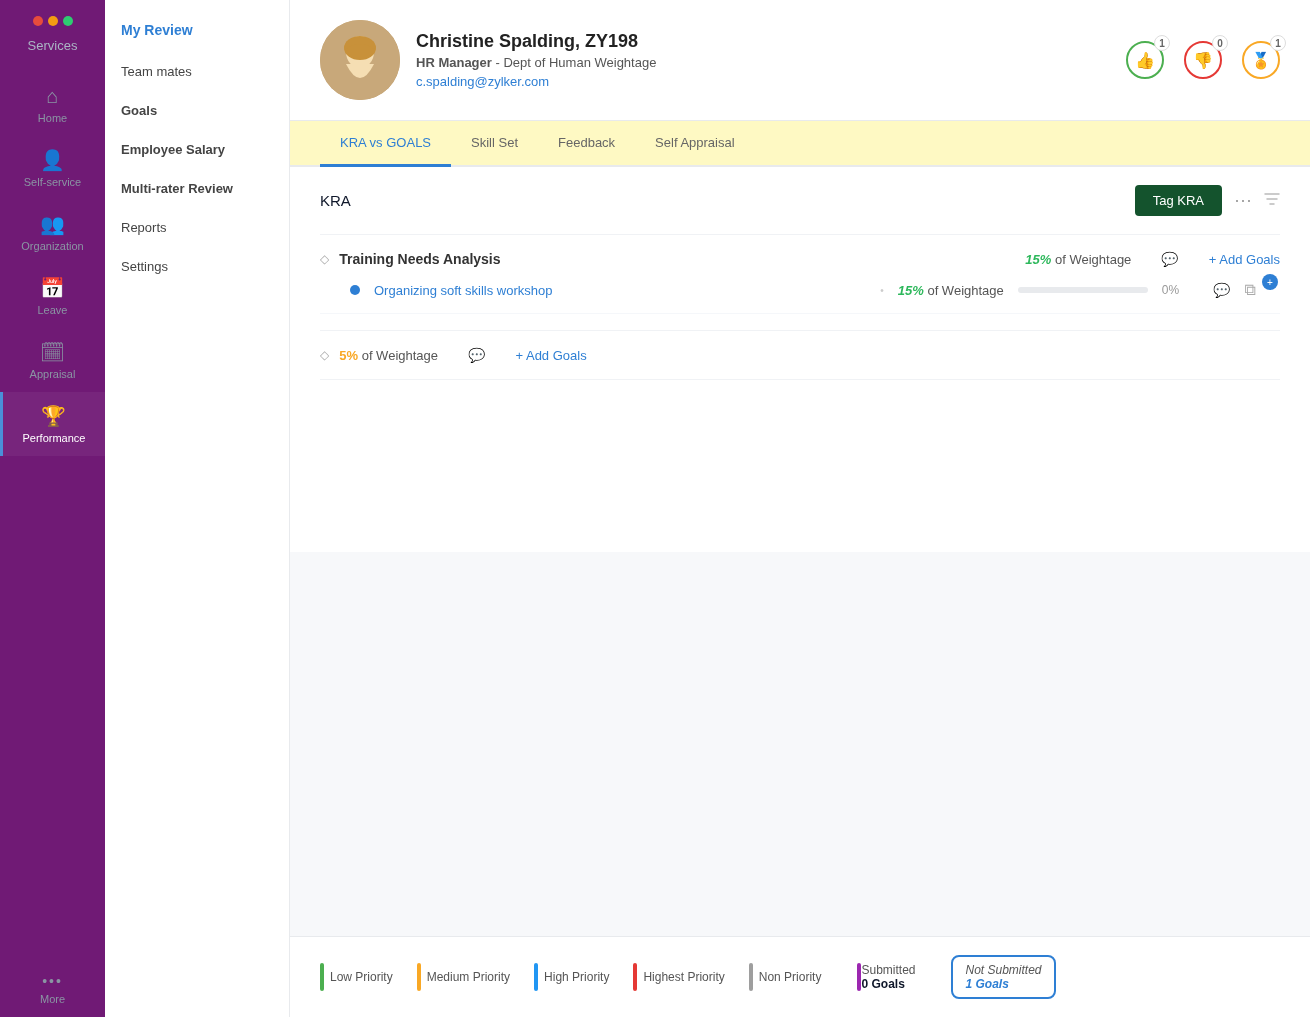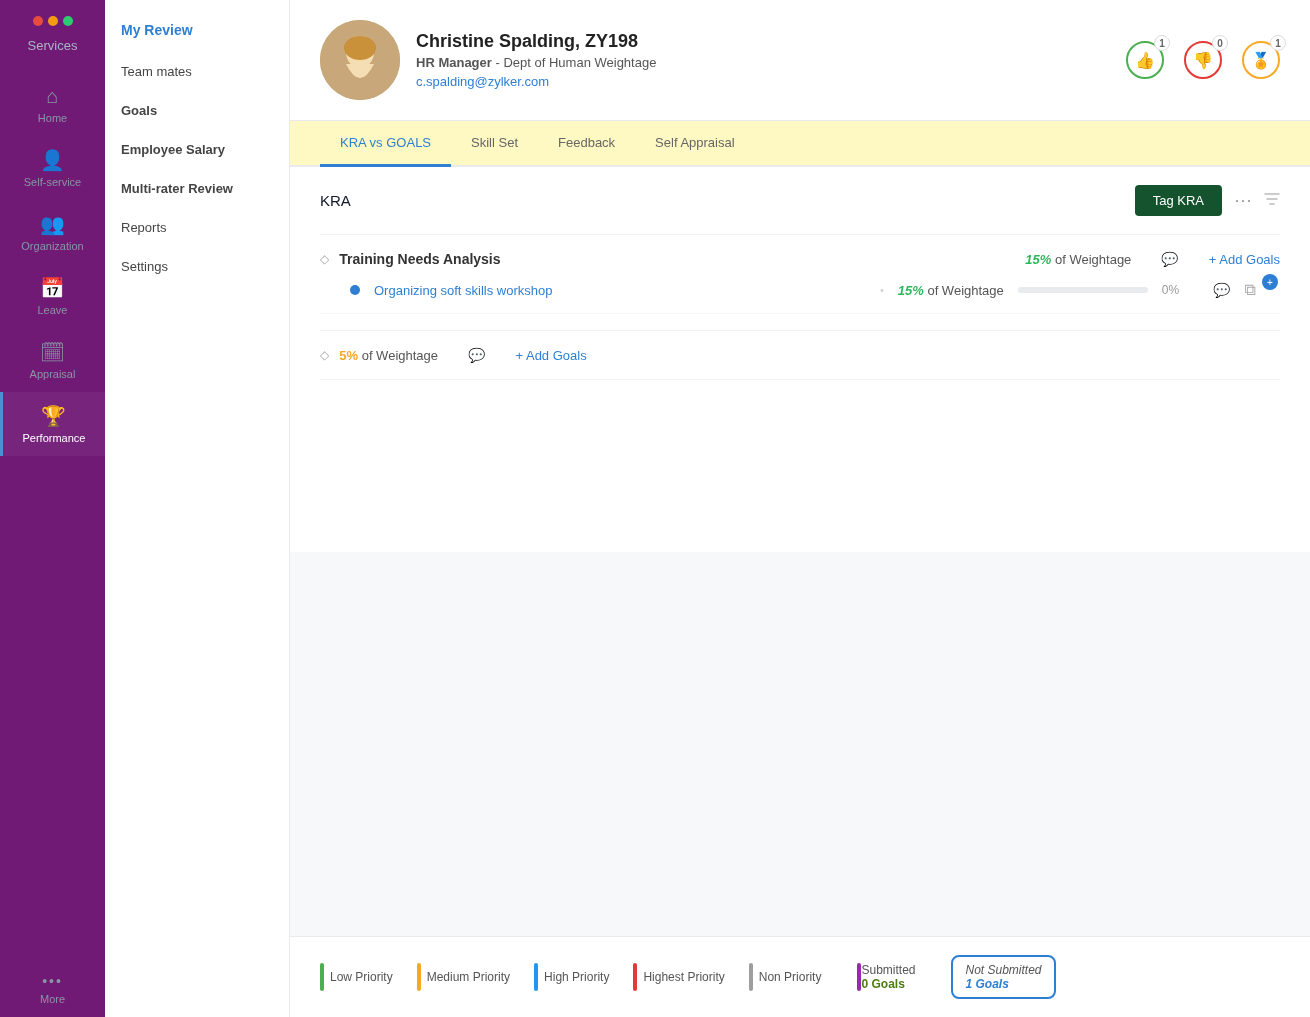--- a/index.html
+++ b/index.html
@@ -239,21 +239,21 @@
       padding: 6px 12px;
       font-size: 12px;
     }
     .not-submitted-box .ns-label { color: #555; font-weight: 500; }
     .not-submitted-box .ns-goals { color: #2e7fd4; font-weight: 600; }
     .submitted-box {
       padding: 6px 12px;
       font-size: 12px;
     }
     .submitted-box .s-label { color: #555; font-weight: 500; }
-    .submitted-box .s-goals { color: #4d7c0f; font-weight: 600; }
+    .submitted-box .s-goals { color: #0f172a; font-weight: 600; }
   </style>
 </head>
 <body>
 
 <div class="far-nav">
   <div class="services-icon">
     <div class="dots">
       <span style="background:#e74c3c;"></span>
       <span style="background:#f39c12;"></span>
       <span style="background:#2ecc71;"></span>

